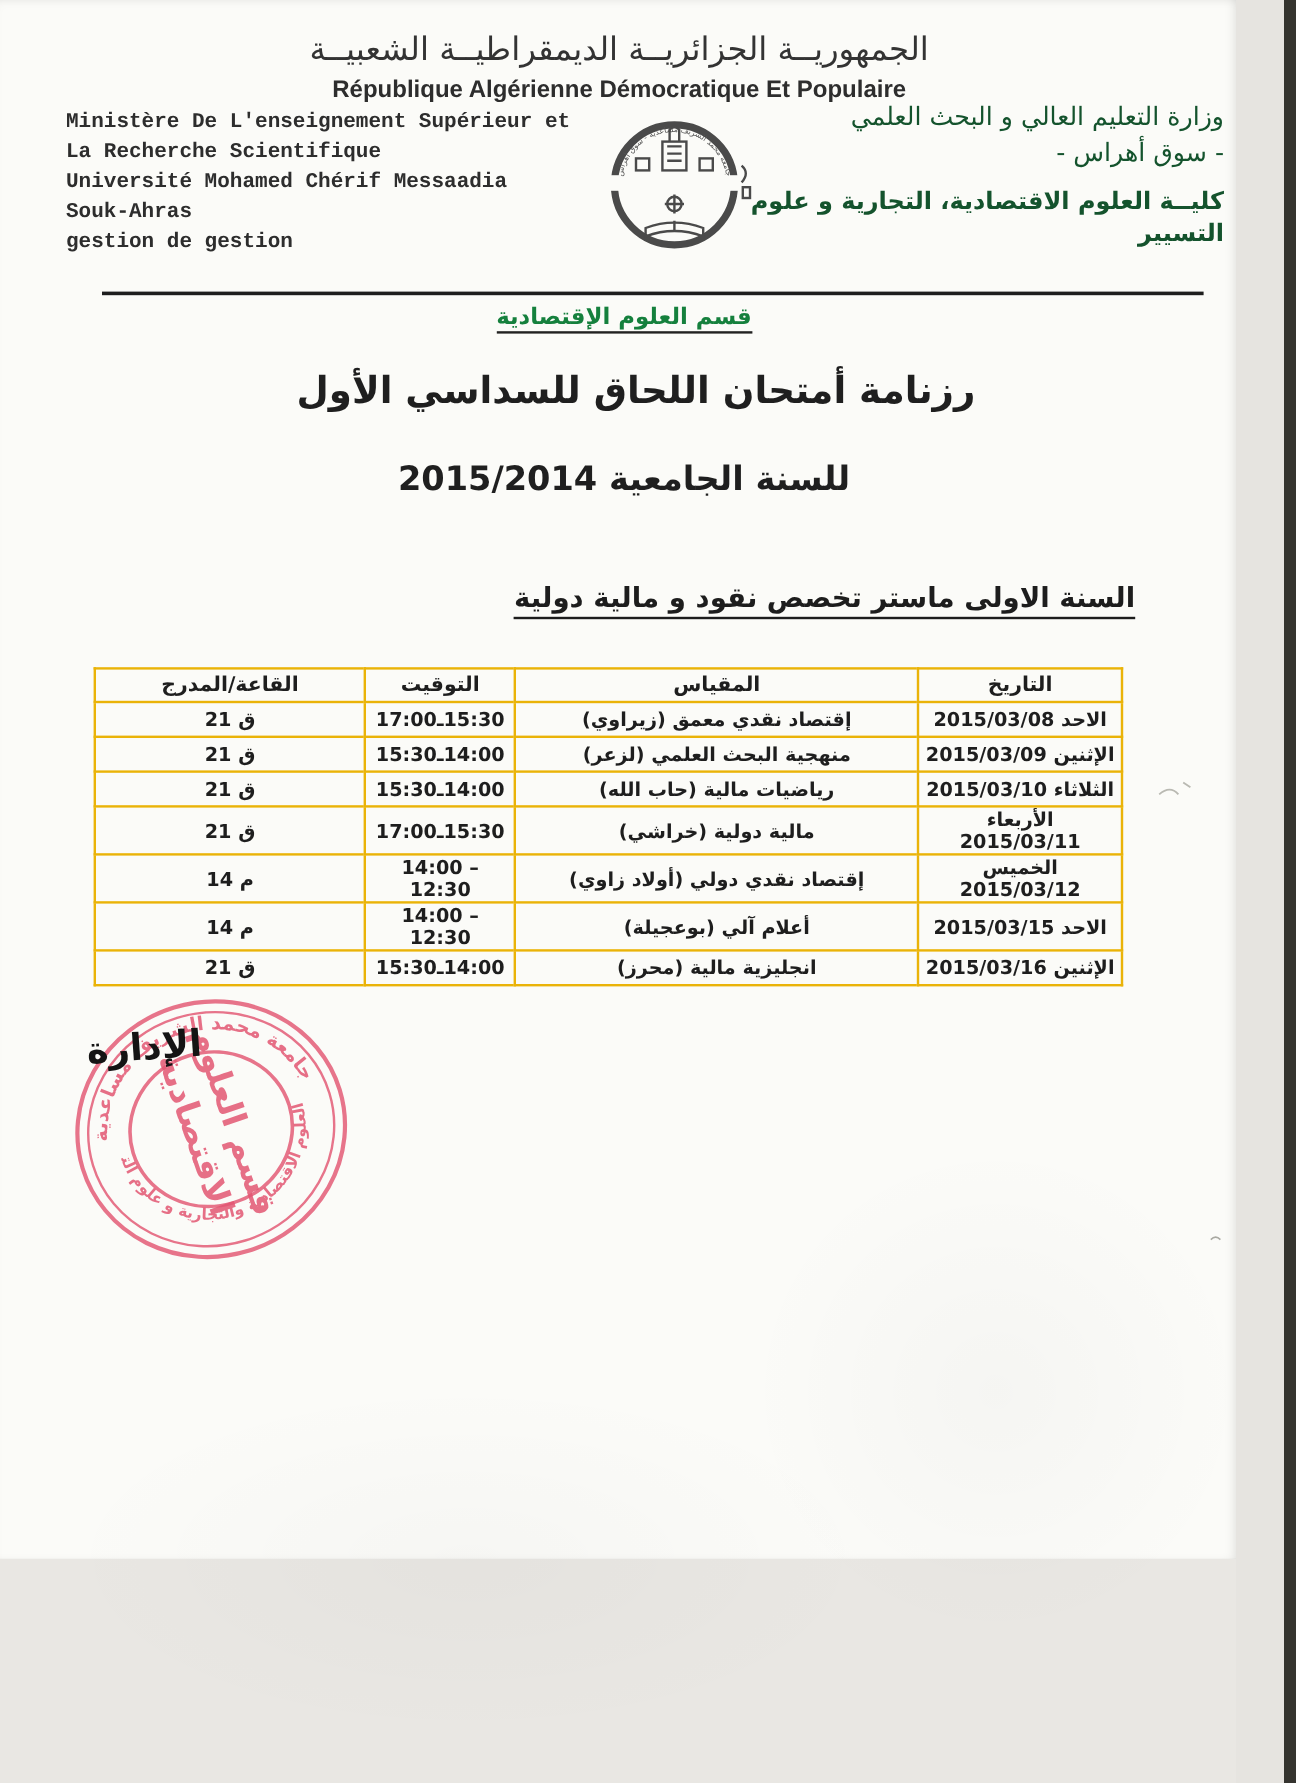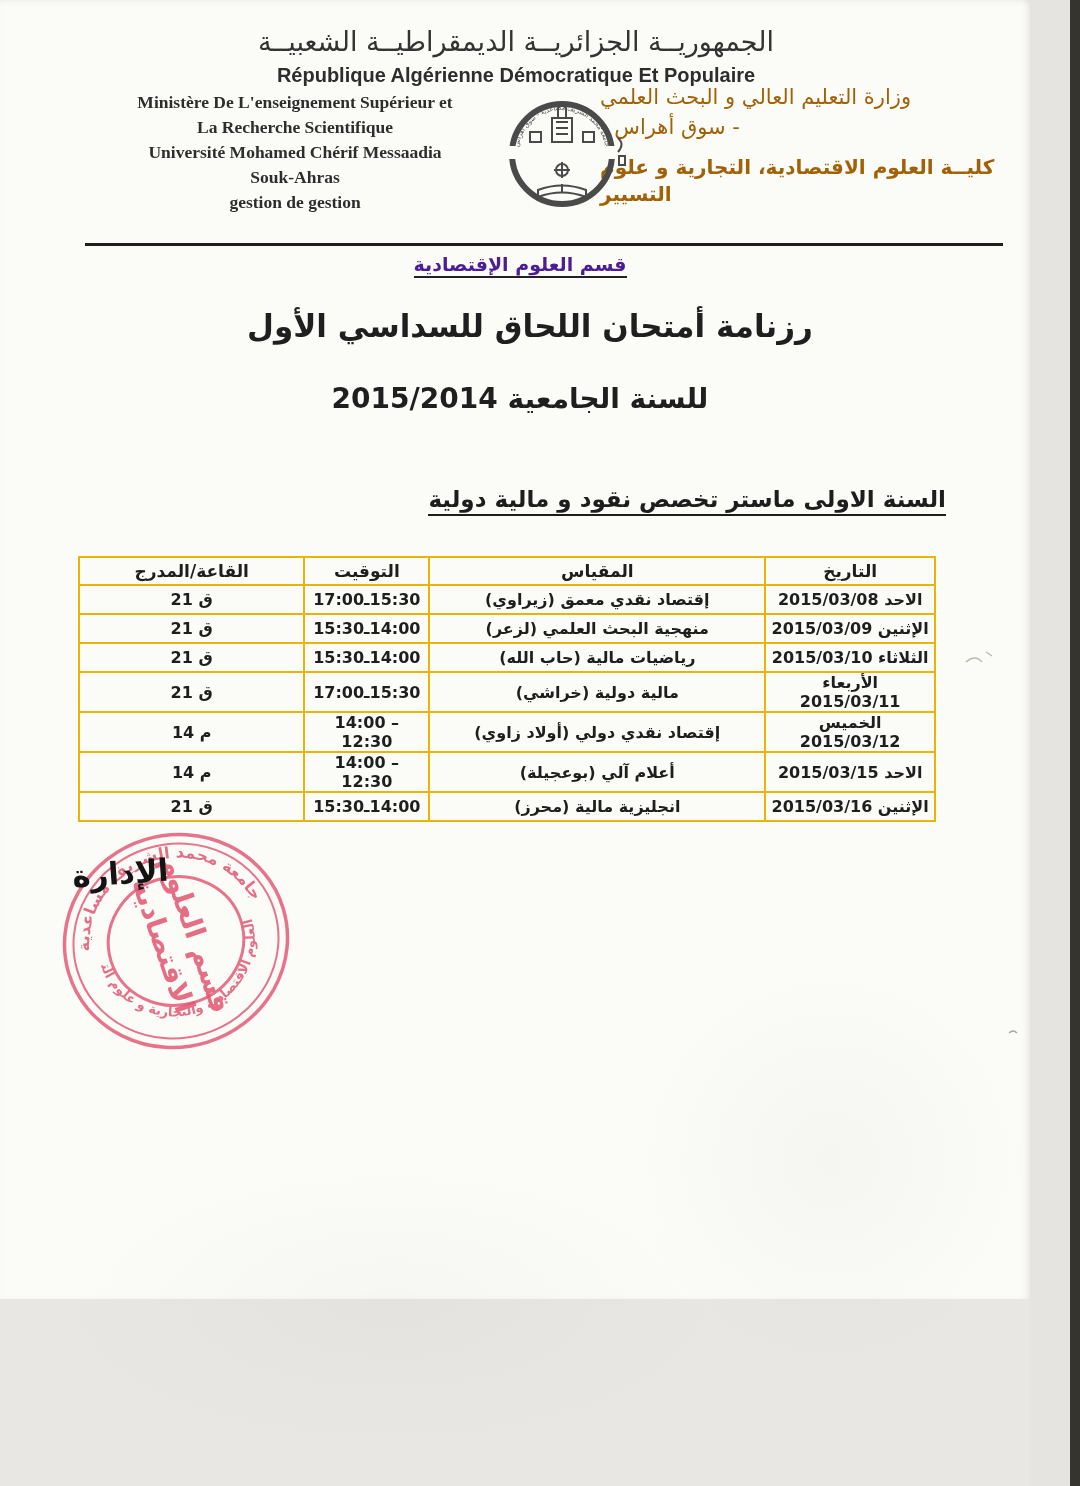--- a/index.html
+++ b/index.html
@@ -19,32 +19,32 @@
   }
   .shade{position:absolute;pointer-events:none;}
   .shade-a{left:620px;top:950px;width:420px;height:420px;background:radial-gradient(closest-side,rgba(0,0,0,.025),rgba(0,0,0,0));}
   .shade-b{left:40px;top:1150px;width:700px;height:300px;background:radial-gradient(closest-side,rgba(0,0,0,.02),rgba(0,0,0,0));}
 
   
   .country-ar{position:absolute;top:26px;left:0;width:1032px;text-align:center;
     font-size:27px;color:#333;letter-spacing:1px;}
   .country-fr{position:absolute;top:64px;left:0;width:1032px;text-align:center;
     font-family:"Liberation Sans",sans-serif;font-weight:bold;font-size:20px;color:#2d2d2d;}
-  .hdr-left{position:absolute;left:55px;top:90px;width:480px;text-align:center;
-    font-family:Liberation Serif, serif;font-weight:bold;font-size:17.5px;line-height:25px;color:#2d2d2d;}
+  .hdr-left{position:absolute;left:55px;top:90px;width:480px;
+    font-family:Liberation Mono, monospace;font-weight:bold;font-size:17.5px;line-height:25px;color:#2d2d2d;}
   .hdr-left .gap{margin-top:7px;}
-  .hdr-right{position:absolute;left:600px;top:84px;width:420px;text-align:left;
-    direction:rtl;font-size:21px;line-height:27px;color:#a16207;}
+  .hdr-right{position:absolute;left:600px;top:84px;width:420px;text-align:right;
+    direction:rtl;font-size:21px;line-height:27px;color:#14532d;}
   .hdr-right .l1{margin-top:12px;}
   .hdr-right .l2{margin-top:3px;}
   .hdr-right .l3{margin-top:13px;font-weight:bold;font-size:20px;}
   .logo-wrap{position:absolute;left:492px;top:94px;width:150px;height:122px;}
   .hrule{position:absolute;left:85px;top:243px;width:918px;height:3px;background:#1e1e1e;}
   .dept{position:absolute;left:385px;top:253px;width:270px;text-align:center;direction:rtl;}
-  .dept span{font-weight:bold;font-size:19px;border-bottom:2px solid #222;padding-bottom:1px;color:#4c1d95;}
+  .dept span{font-weight:bold;font-size:19px;border-bottom:2px solid #222;padding-bottom:1px;color:#15803d;}
 
   
   .title1{position:absolute;top:308px;left:0;width:1060px;text-align:center;direction:rtl;
     font-weight:bold;font-size:31px;color:#1f1f1f;}
   .title2{position:absolute;top:382px;left:0;width:1040px;text-align:center;direction:rtl;
     font-weight:bold;font-size:28px;color:#1f1f1f;}
   .section-title{position:absolute;top:486px;left:0;width:946px;text-align:right;direction:rtl;}
   .section-title span{font-weight:bold;font-size:23px;color:#1d1d1d;border-bottom:2.5px solid #1d1d1d;padding-bottom:2px;}
 
   

